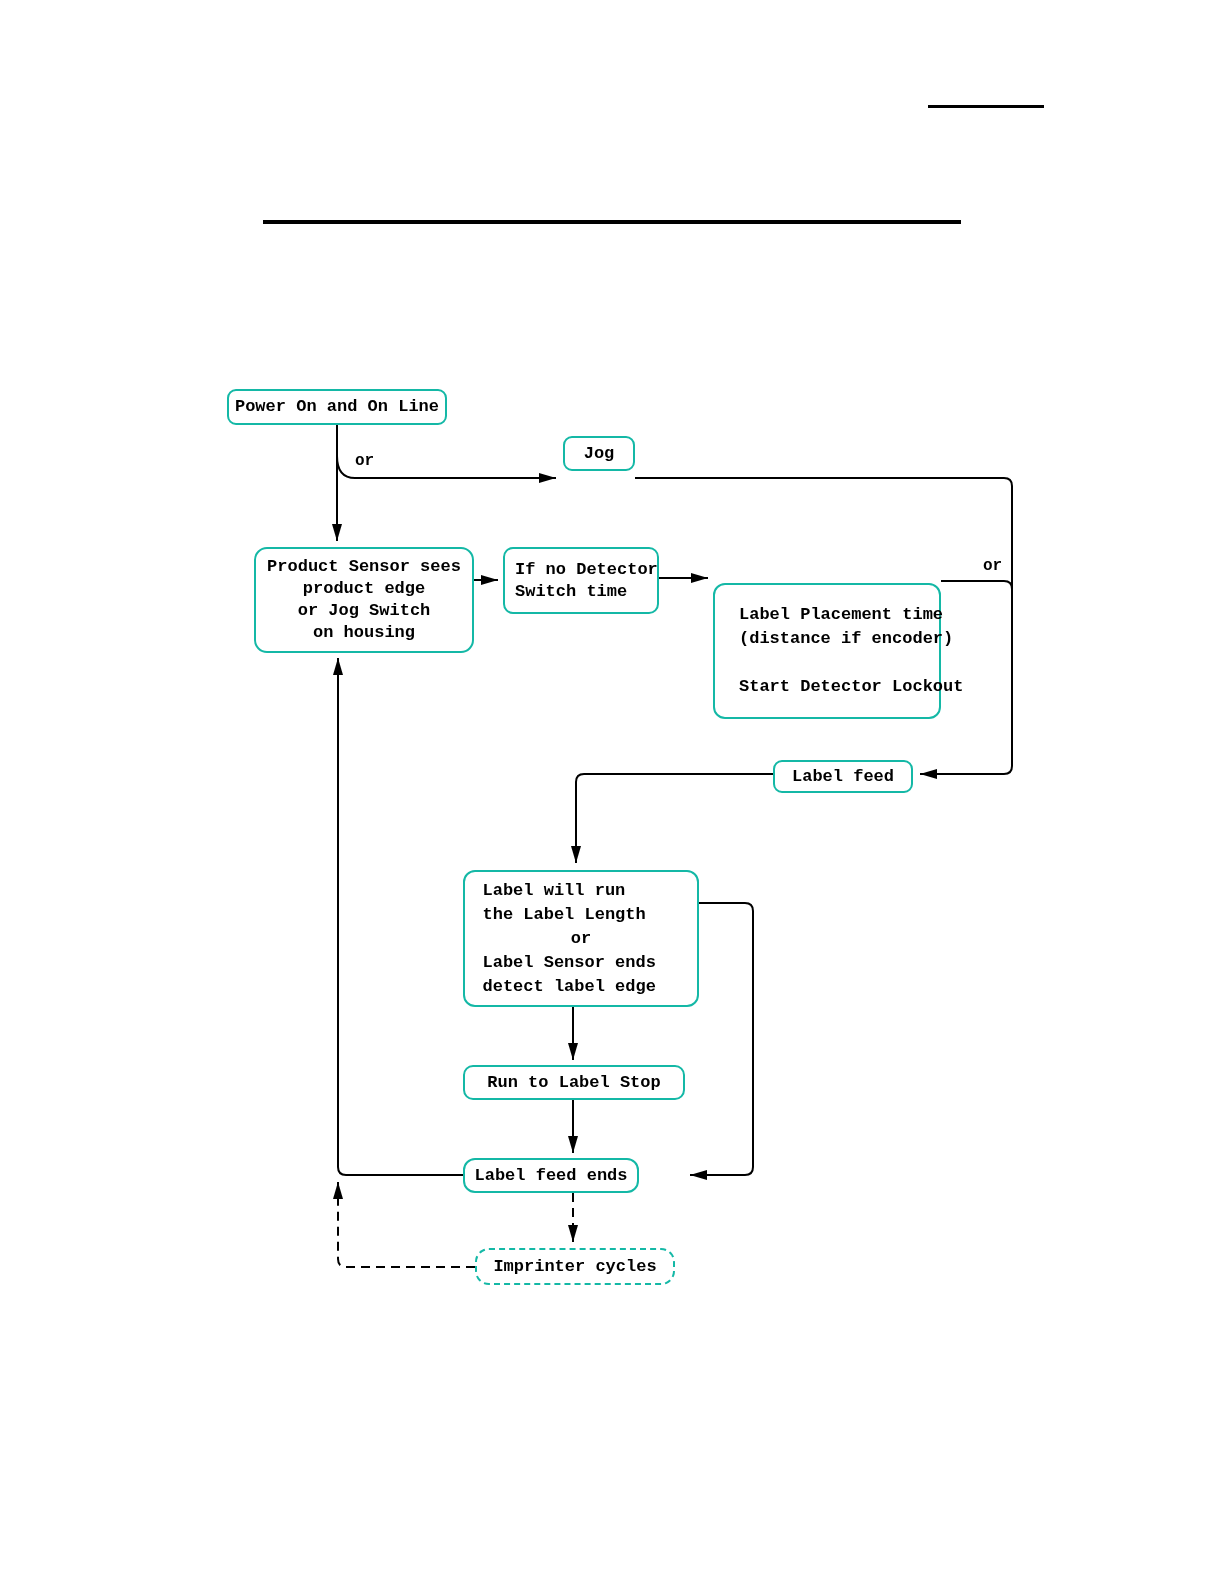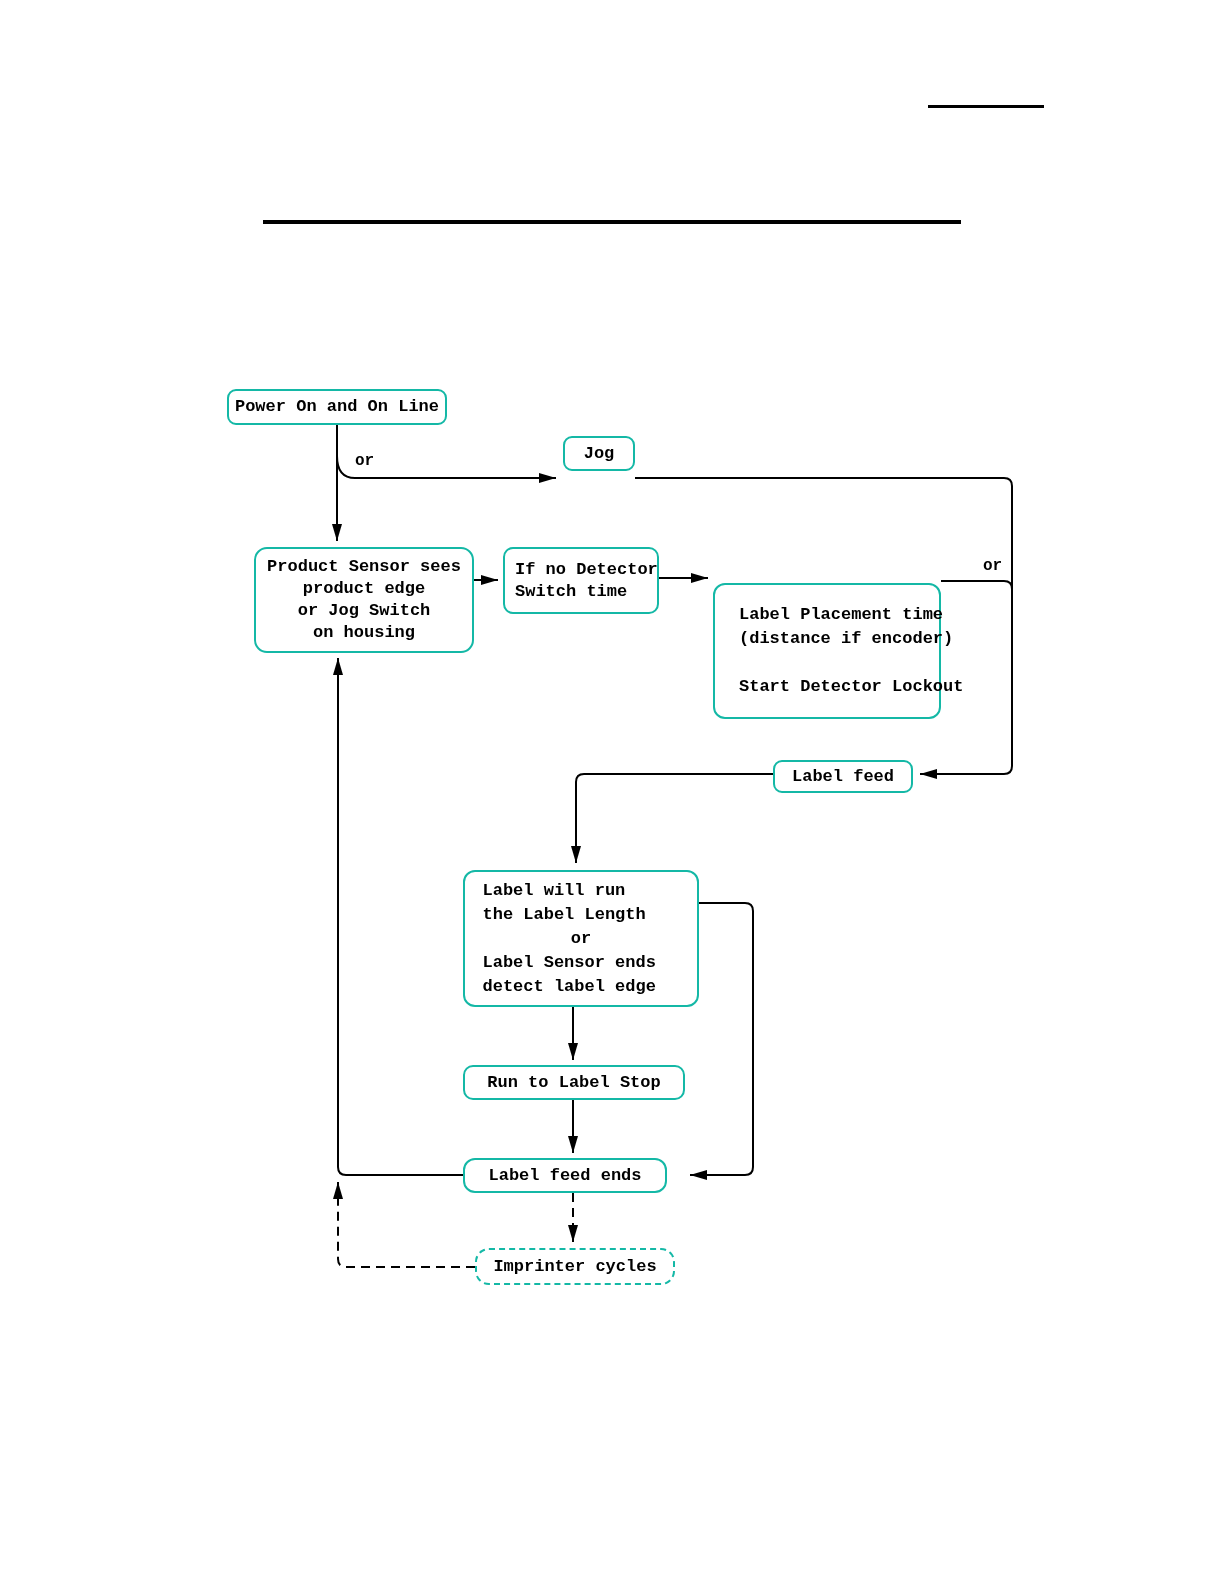--- a/index.html
+++ b/index.html
@@ -43,21 +43,21 @@
   #jog               { left: 563px; top: 436px; width: 72px;  height: 35px; border-radius: 9px; }
   #product_sensor    { left: 227px; top: 547px; width: 220px; height: 106px; border-radius: 13px; margin-left: 27px; }
   #if_no_detector    { left: 503px; top: 547px; width: 156px; height: 67px; border-radius: 10px; padding-left: 10px; }
   #label_placement   { left: 713px; top: 547px; width: 228px; height: 136px; border-radius: 12px; padding-left: 24px; line-height: 24px; margin-top: 36px; }
   #label_placement .line { min-height: 24px; }
   #label_feed        { left: 773px; top: 760px; width: 140px; height: 33px; border-radius: 9px; }
   #label_will_run    { left: 463px; top: 870px; width: 236px; height: 137px; border-radius: 12px; line-height: 24px; }
   #label_will_run .line { min-height: 24px; }
   #label_will_run .indent { text-align: left; padding-left: 35px; }
   #run_to_label_stop { left: 463px; top: 1065px; width: 222px; height: 35px; border-radius: 10px; }
-  #label_feed_ends   { left: 463px; top: 1158px; width: 204px; height: 35px; border-radius: 12px; }
+  #label_feed_ends   { left: 463px; top: 1158px; width: 176px; height: 35px; border-radius: 12px; }
   #imprinter_cycles  { left: 475px; top: 1248px; width: 200px; height: 37px; border-radius: 14px; border-style: dashed; }
 
   .edge-label {
     position: absolute;
     font-size: 16px;
     line-height: 18px;
   }
   #or_jog  { left: 355px; top: 452px; }
   #or_rail { left: 983px; top: 557px; }
 </style>

